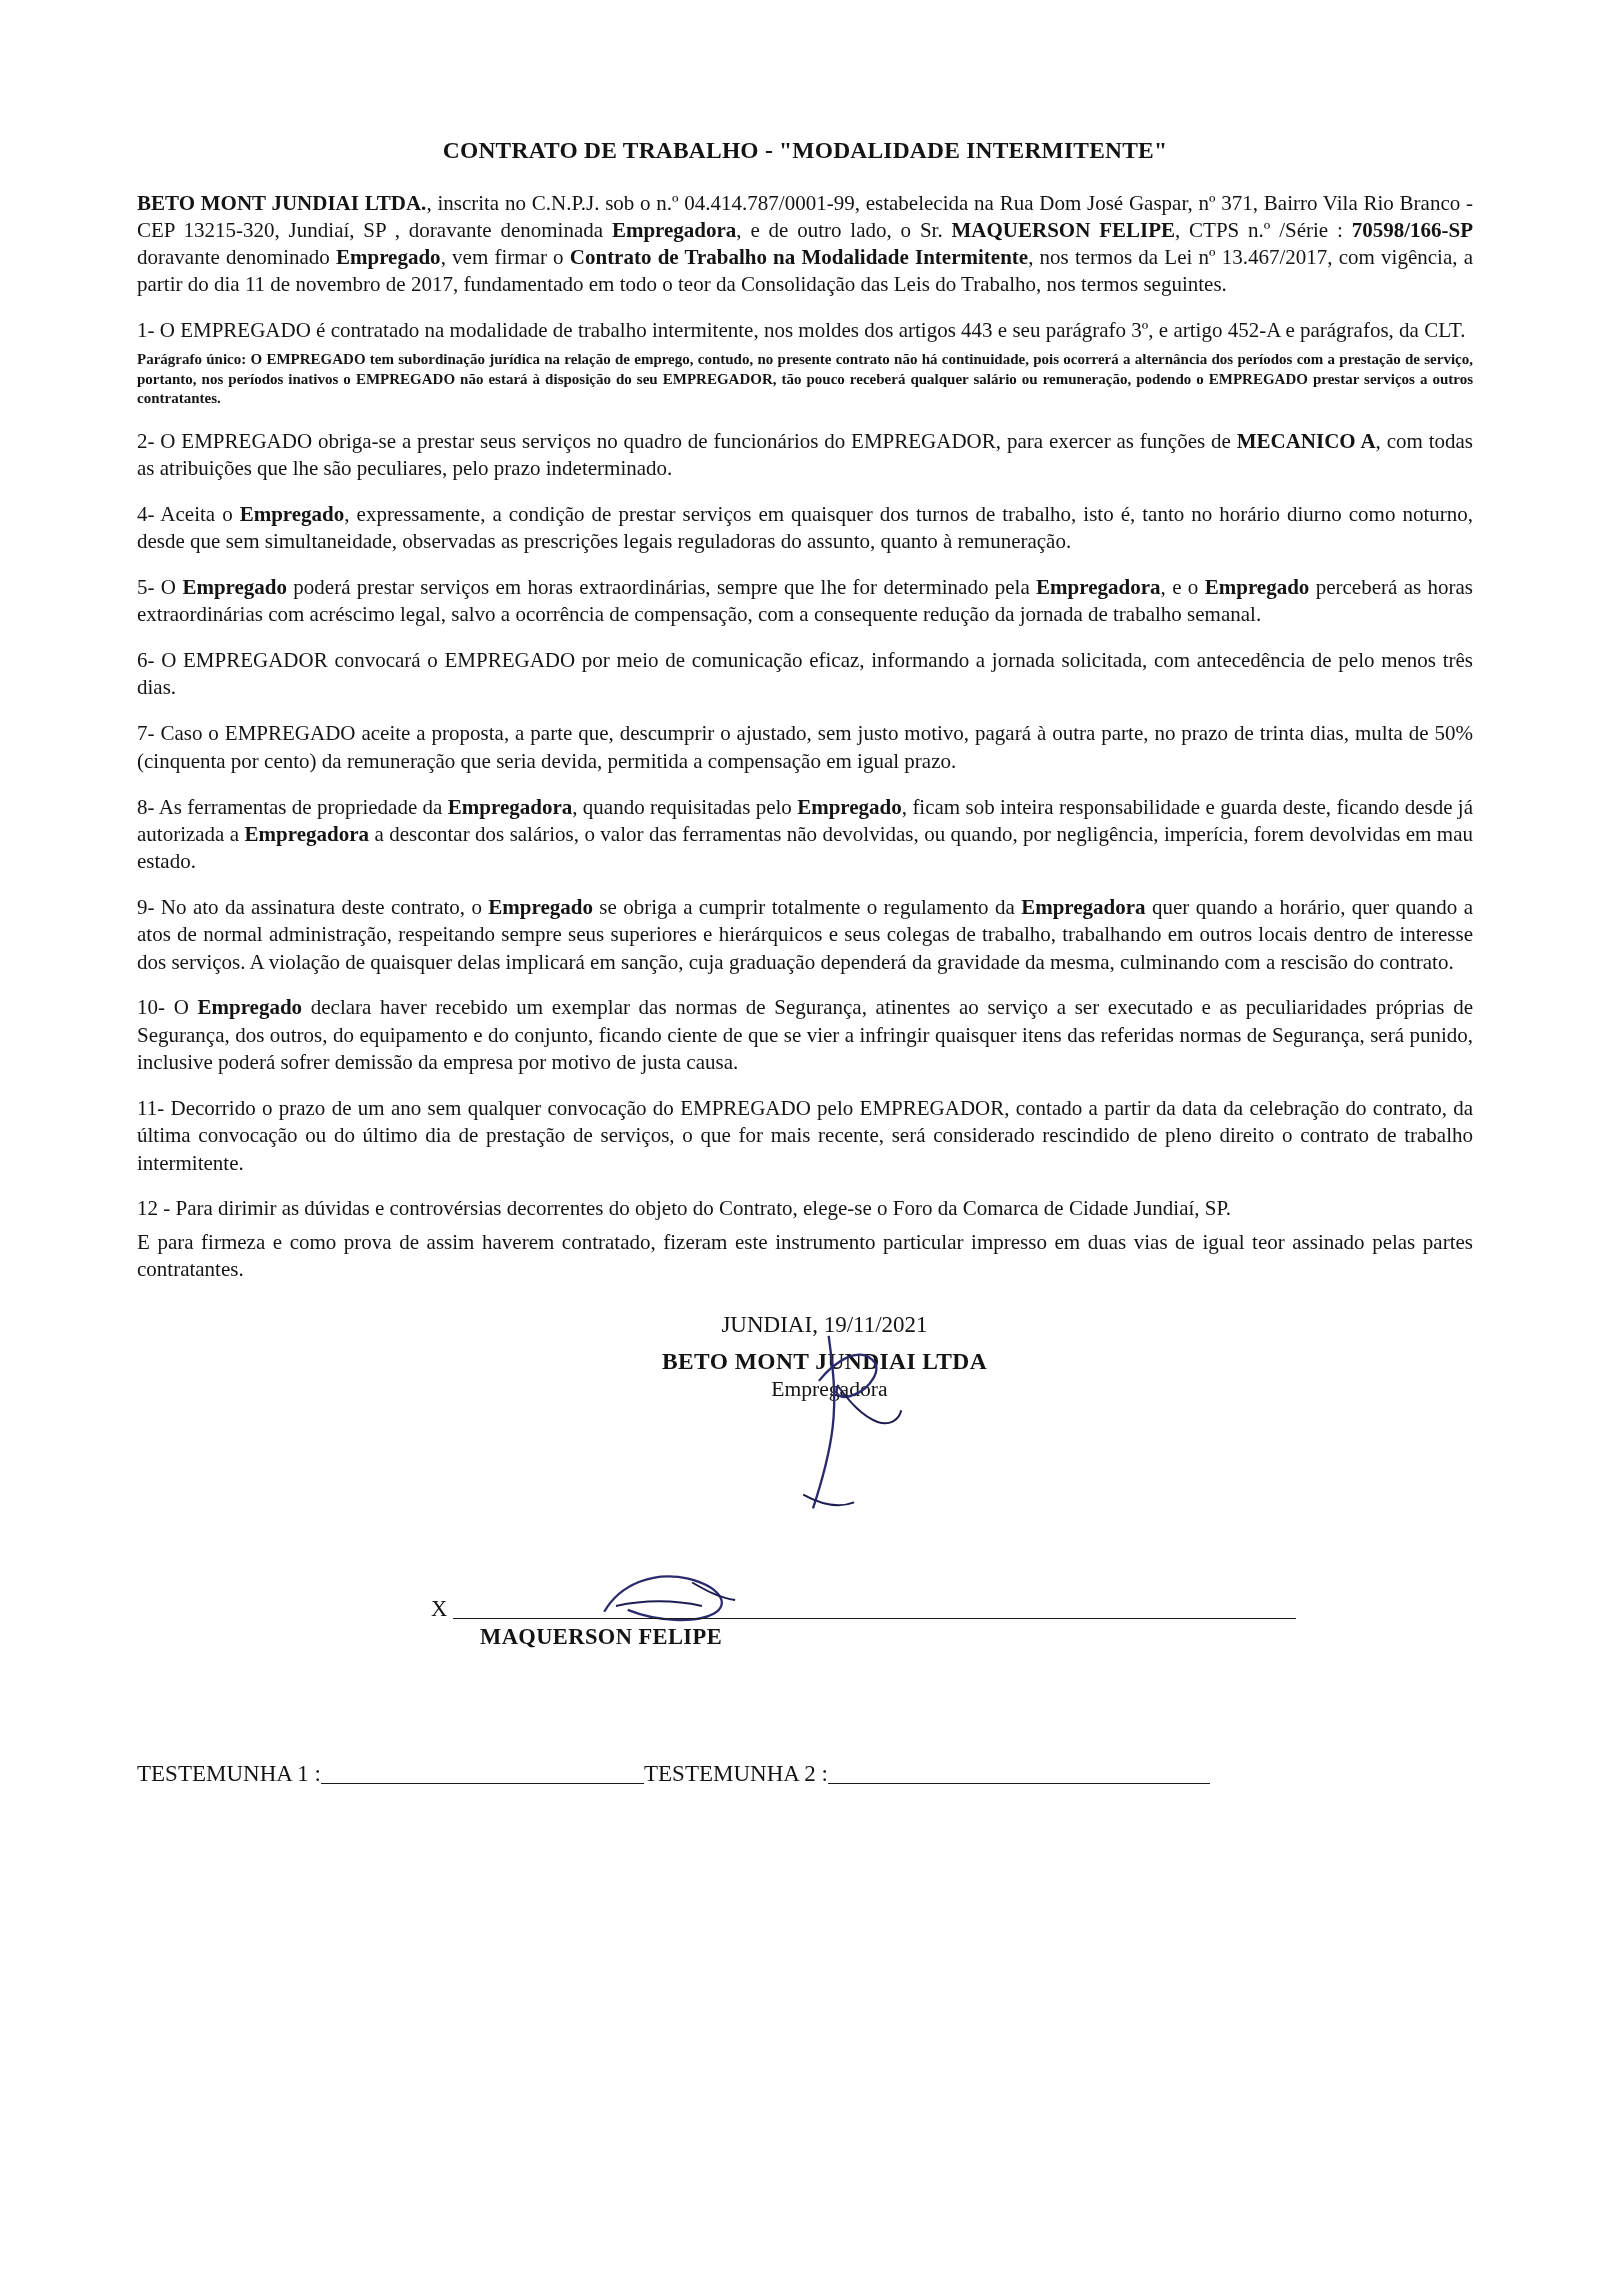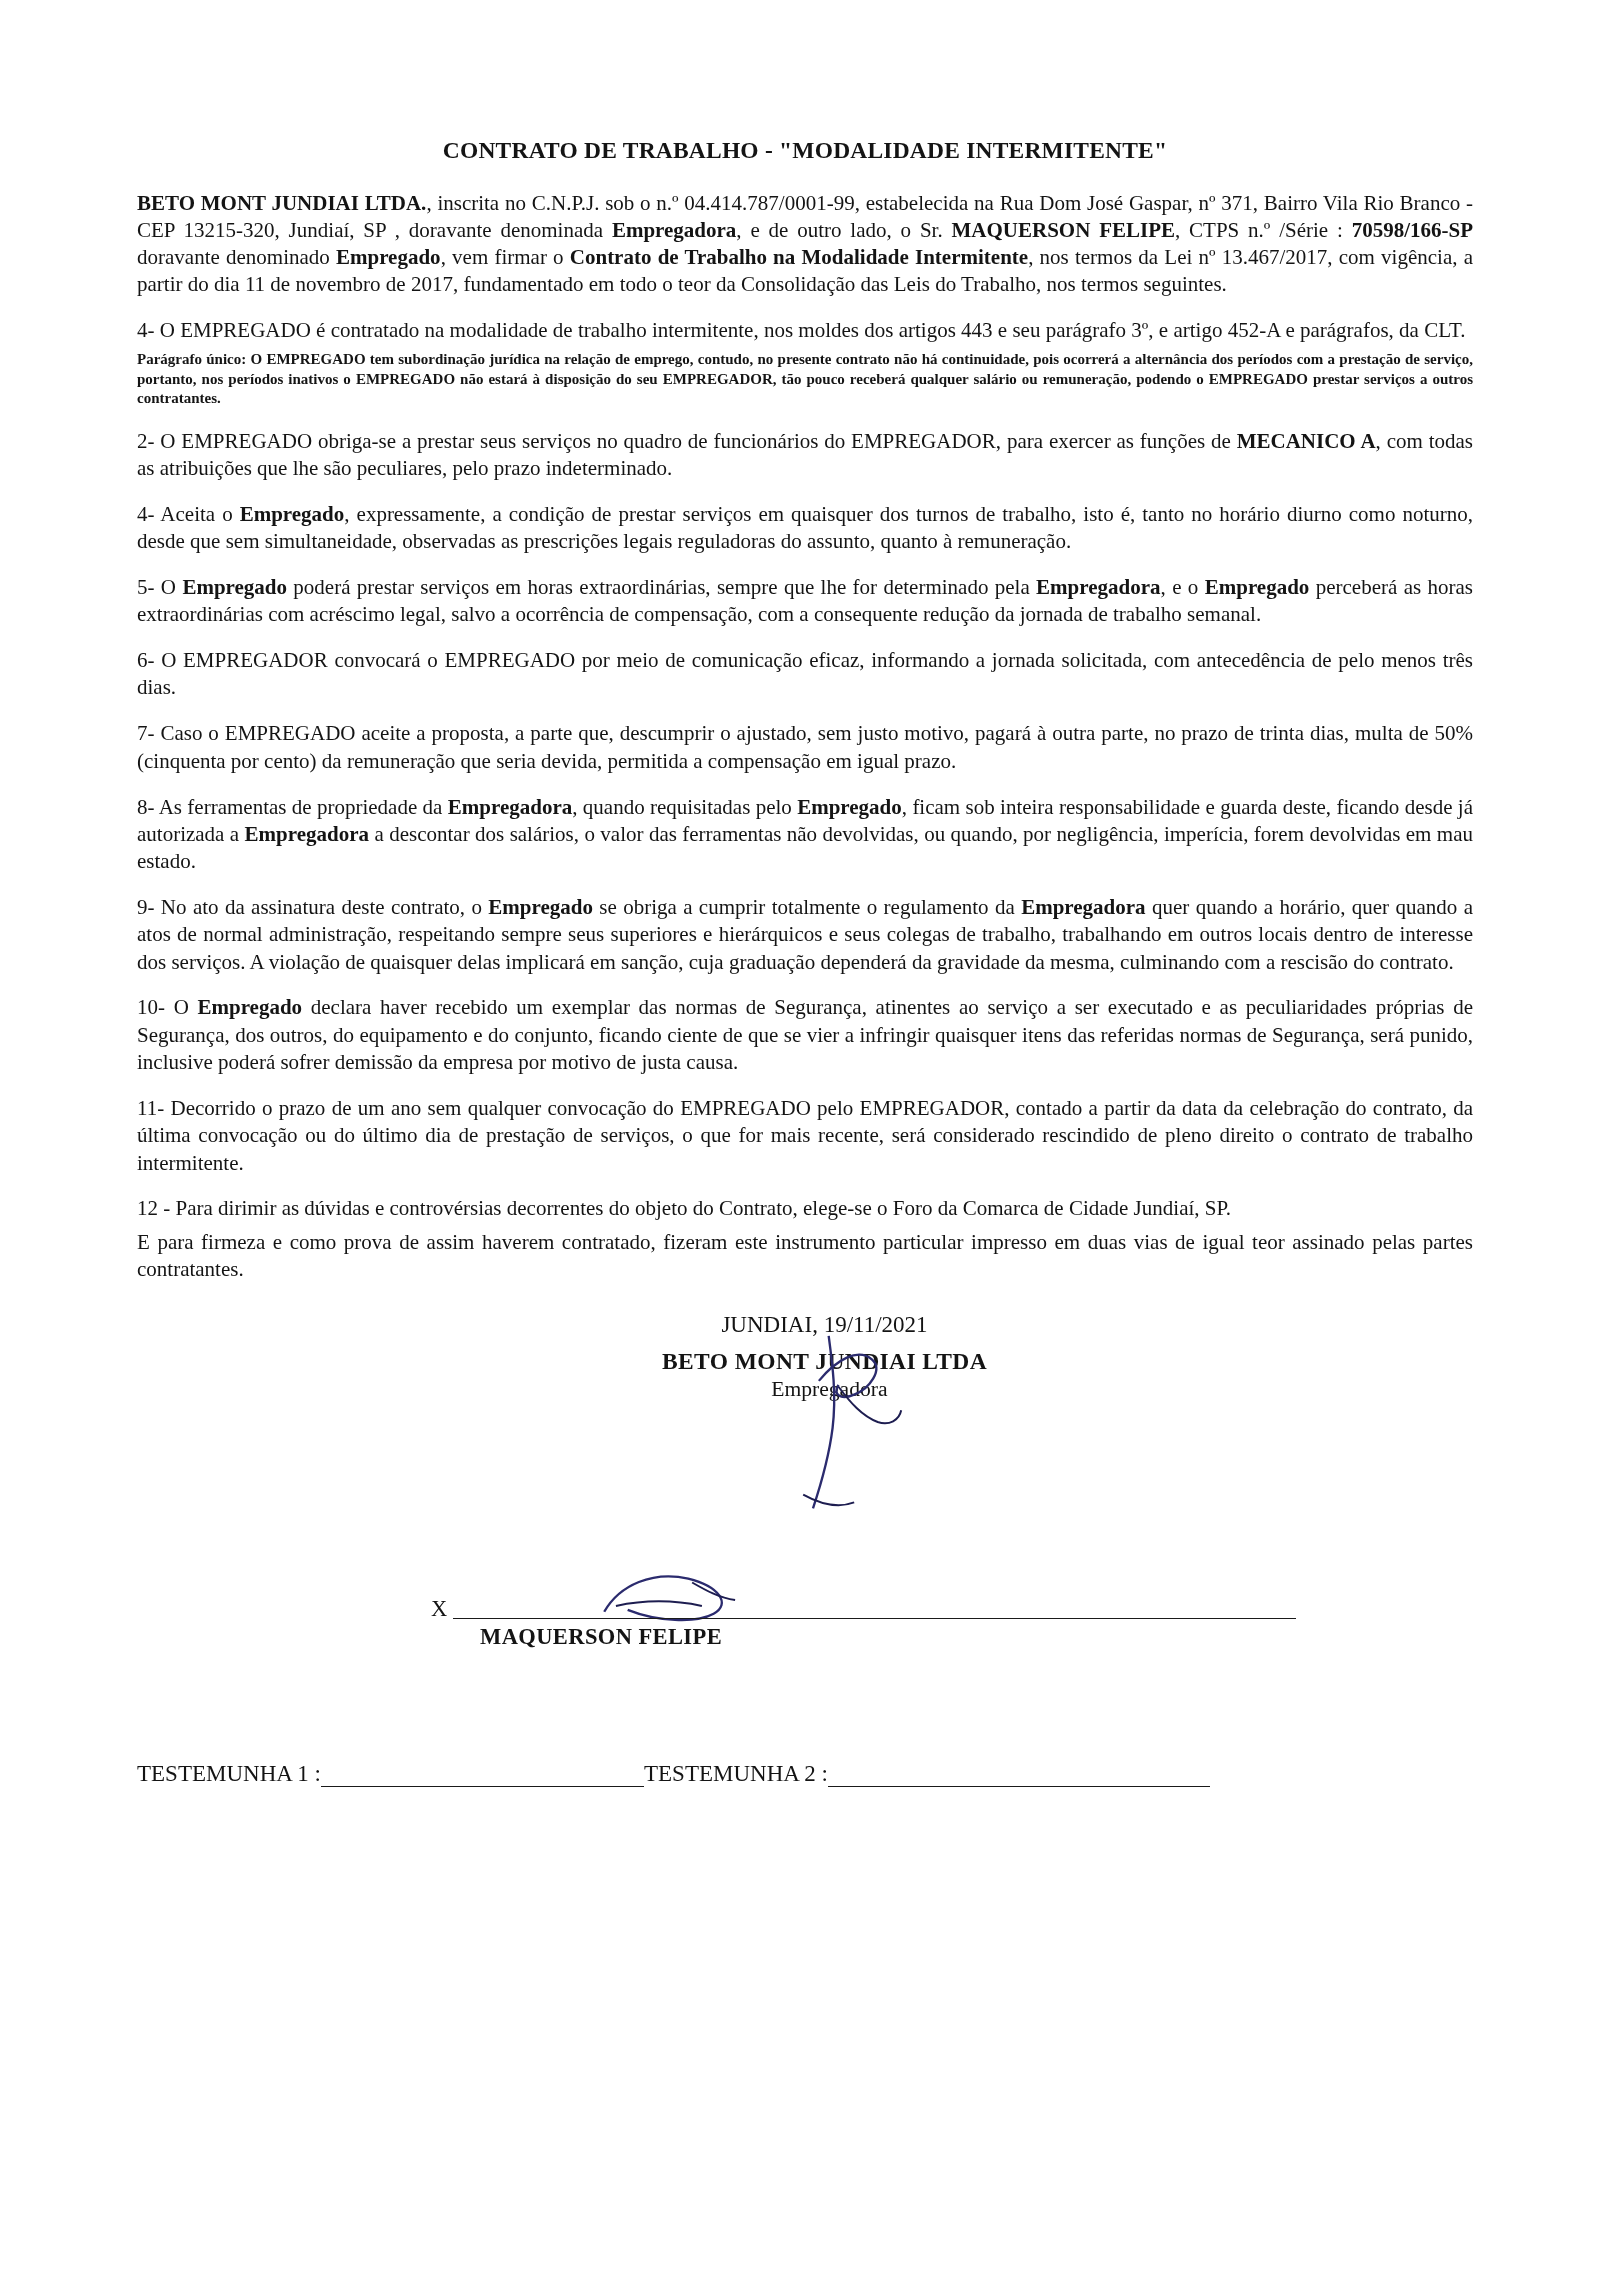--- a/index.html
+++ b/index.html
@@ -92,21 +92,21 @@
   }
   .witness-row {
     margin-top: 110px;
     font-size: 23px;
     display: flex;
     align-items: flex-end;
     padding-left: 0px;
   }
   .witness {
     display: flex;
-    align-items: flex-end;
+    align-items: center;
   }
   .wline {
     display: inline-block;
     border-bottom: 1.6px solid #1a1a1a;
     height: 19.6px;
   }
   .w1 { width: 323px; }
   .w2 { width: 382px; }
   .scribble {
     position: absolute;
@@ -119,21 +119,21 @@
 <body>
 
 <div class="page">
 
   <div class="doc-title">CONTRATO DE TRABALHO - "MODALIDADE INTERMITENTE"</div>
 
   <p>
     <b>BETO MONT JUNDIAI LTDA.</b><span>, inscrita no C.N.P.J. sob o n.º 04.414.787/0001-99, estabelecida na Rua Dom José Gaspar, nº 371, Bairro Vila Rio Branco - CEP 13215-320, Jundiaí, SP , doravante denominada </span><b>Empregadora</b><span>, e de outro lado, o Sr. </span><b>MAQUERSON FELIPE</b><span>, CTPS n.º /Série : </span><b>70598/166-SP</b><span> doravante denominado </span><b>Empregado</b><span>, vem firmar o </span><b>Contrato de Trabalho na Modalidade Intermitente</b><span>, nos termos da Lei nº 13.467/2017, com vigência, a partir do dia 11 de novembro de 2017, fundamentado em todo o teor da Consolidação das Leis do Trabalho, nos termos seguintes.</span>
   </p>
 
-  <p class="tight">4- O EMPREGADO é contratado na modalidade de trabalho intermitente, nos moldes dos artigos 443 e seu parágrafo 3º, e artigo 452-A e parágrafos, da CLT.</p>
+  <p class="tight">1- O EMPREGADO é contratado na modalidade de trabalho intermitente, nos moldes dos artigos 443 e seu parágrafo 3º, e artigo 452-A e parágrafos, da CLT.</p>
 
   <div class="emphasis-block">Parágrafo único: O EMPREGADO tem subordinação jurídica na relação de emprego, contudo, no presente contrato não há continuidade, pois ocorrerá a alternância dos períodos com a prestação de serviço, portanto, nos períodos inativos o EMPREGADO não estará à disposição do seu EMPREGADOR, tão pouco receberá qualquer salário ou remuneração, podendo o EMPREGADO prestar serviços a outros contratantes.</div>
 
   <p>
     <span>2- O EMPREGADO obriga-se a prestar seus serviços no quadro de funcionários do EMPREGADOR, para exercer as funções de </span><b>MECANICO A</b><span>, com todas as atribuições que lhe são peculiares, pelo prazo indeterminado.</span>
   </p>
 
 
   <p>
     <span>4- Aceita o </span><b>Empregado</b><span>, expressamente, a condição de prestar serviços em quaisquer dos turnos de trabalho, isto é, tanto no horário diurno como noturno, desde que sem simultaneidade, observadas as prescrições legais reguladoras do assunto, quanto à remuneração.</span>

